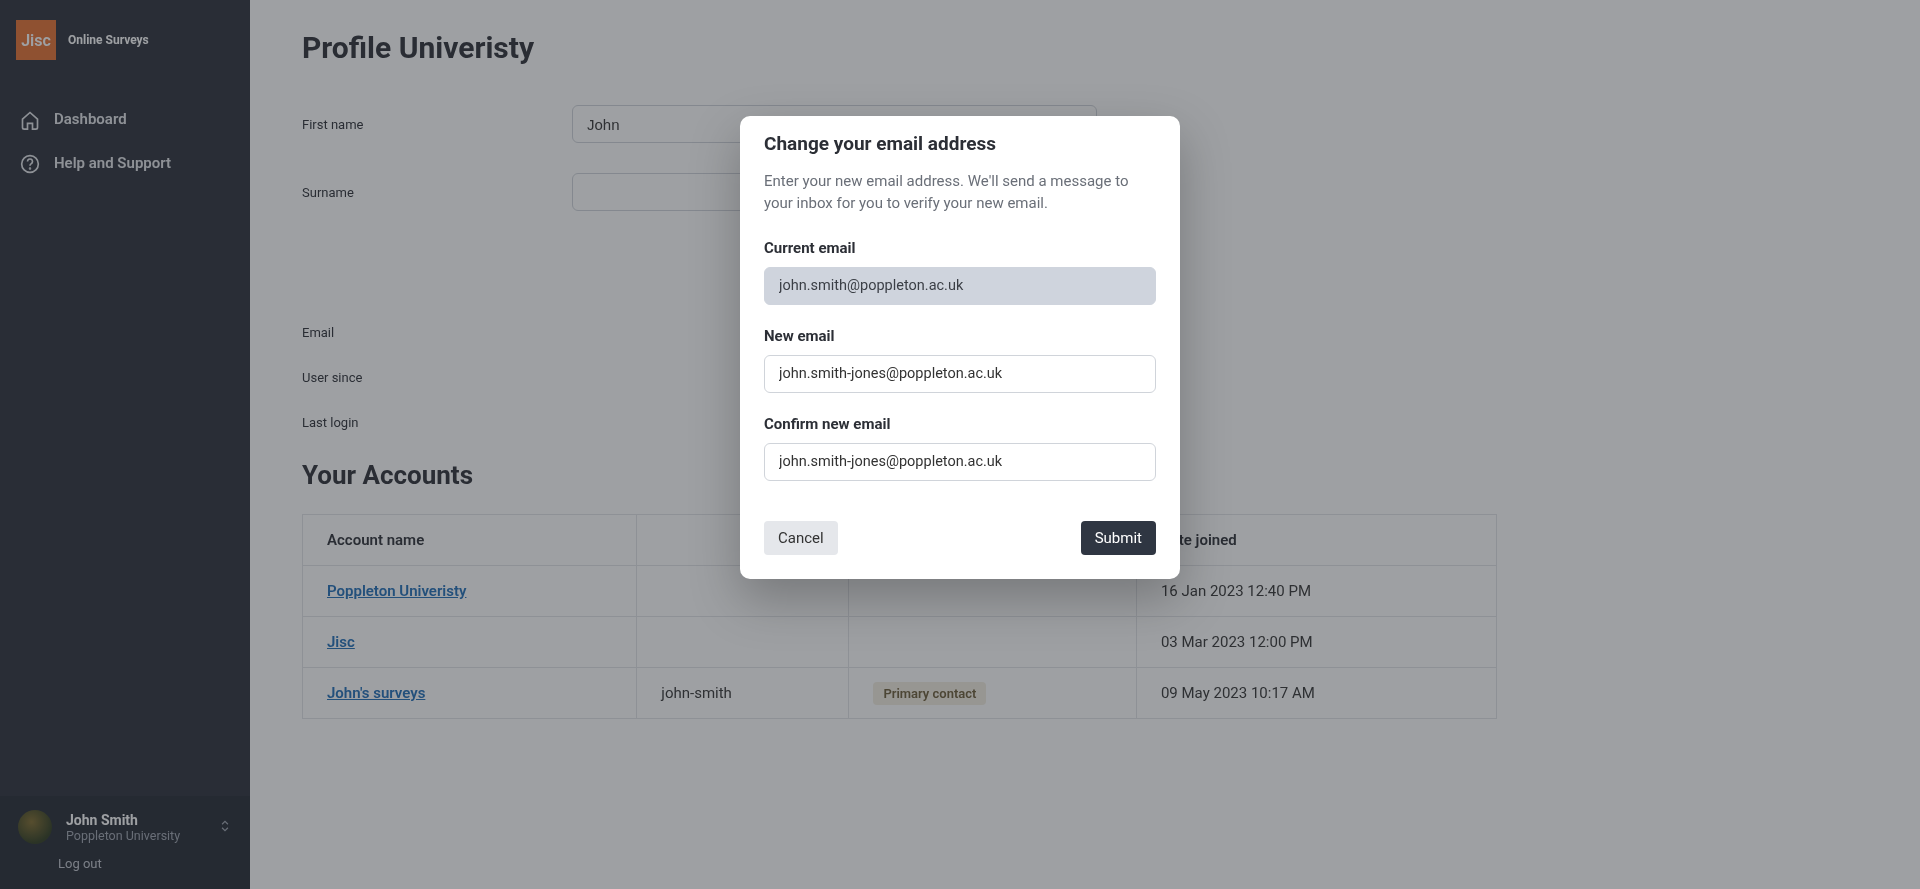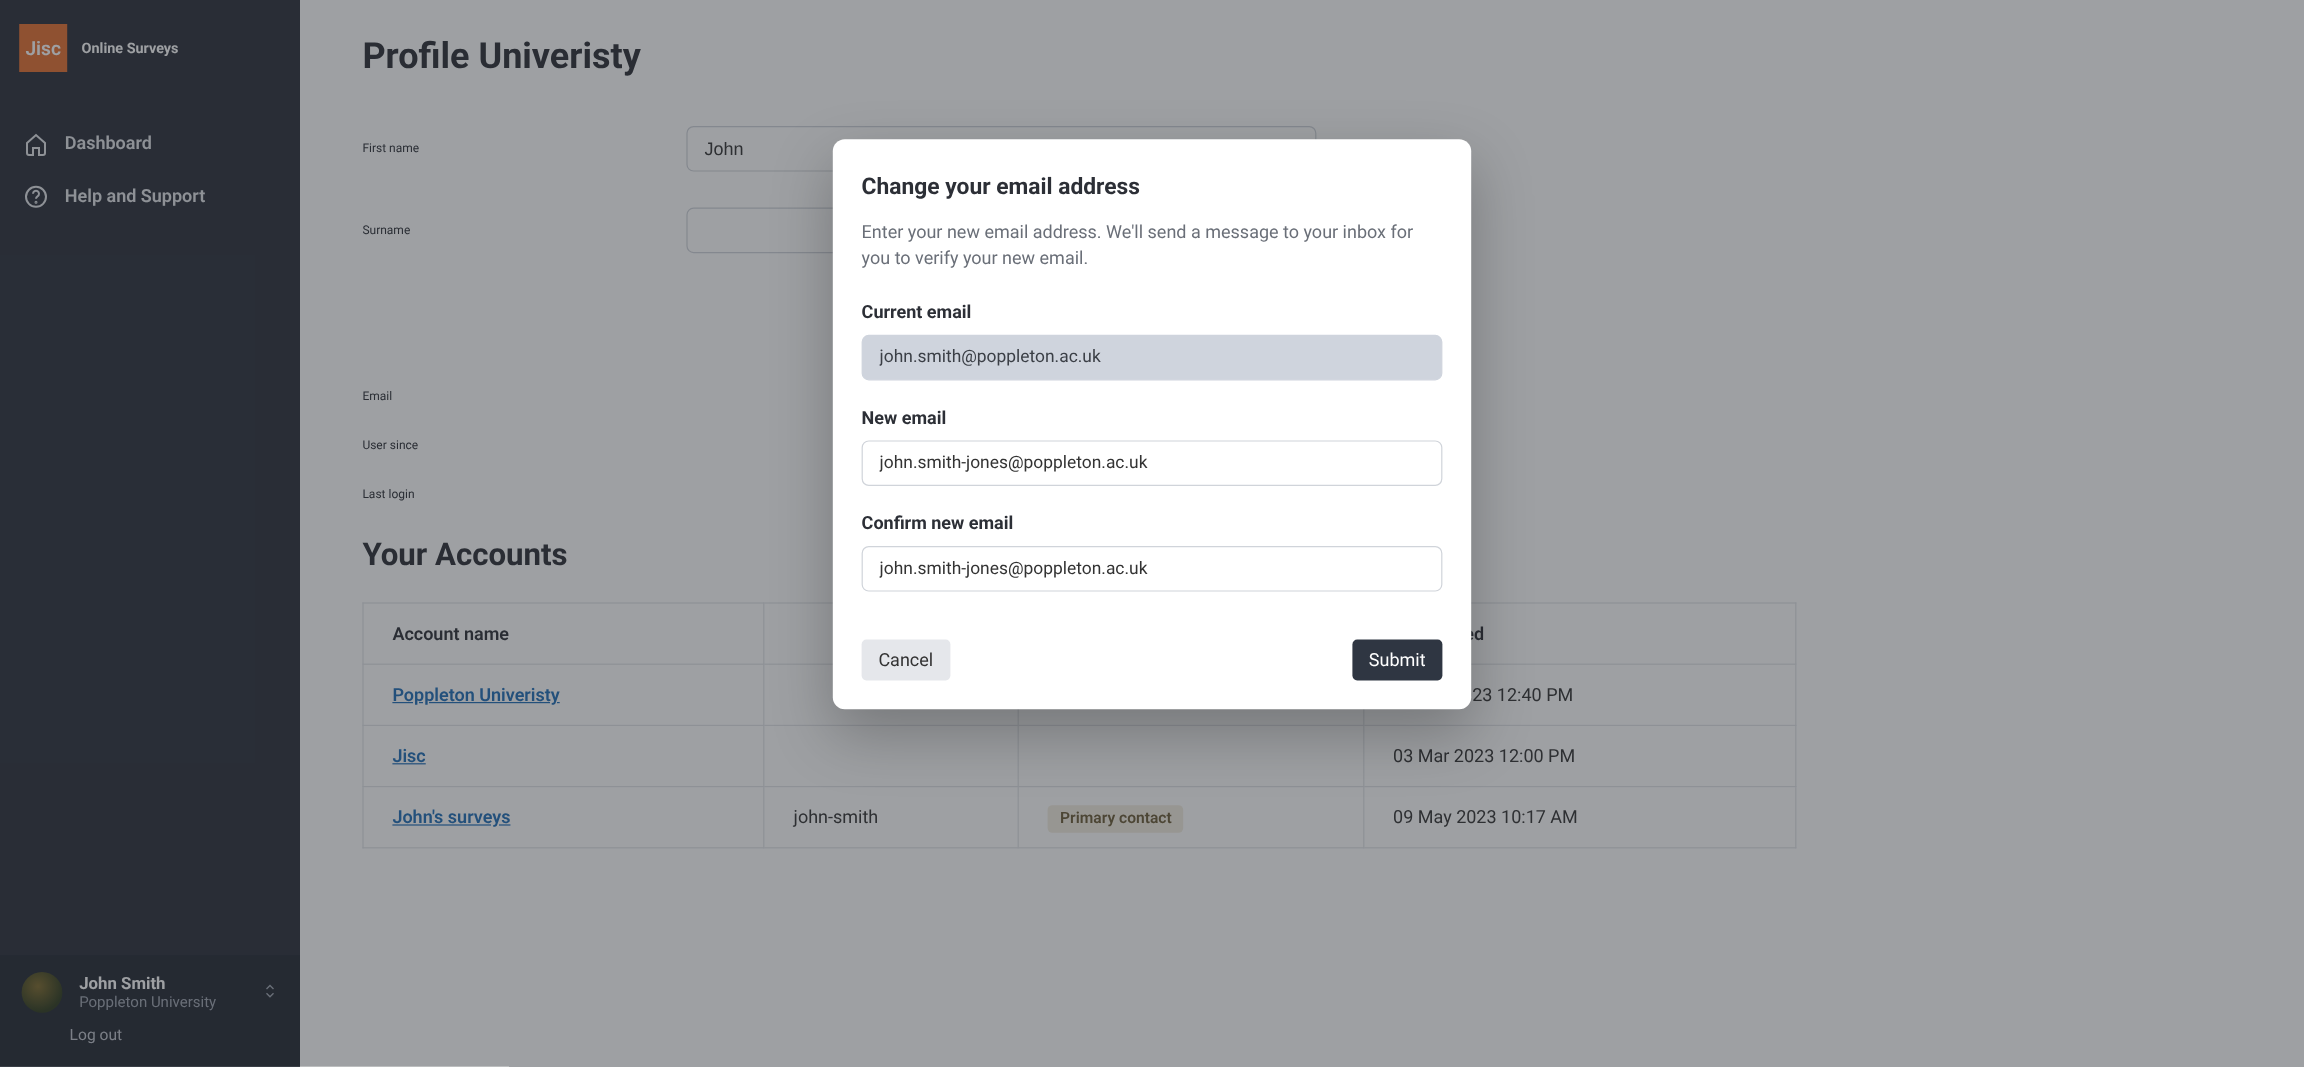--- a/index.html
+++ b/index.html
@@ -117,21 +117,21 @@
       color: #2c2f36;
       margin-bottom: 40px;
     }
     .form-row {
       display: flex;
       align-items: center;
       margin-bottom: 30px;
     }
     .form-label-col {
       width: 270px;
-      font-size: 10px;
+      font-size: 13px;
       color: #2c2f36;
     }
     .form-input {
       width: 525px;
       height: 38px;
       border: 1px solid #d0d4da;
       border-radius: 6px;
       padding: 0 14px;
       font-size: 15px;
       color: #333;
@@ -183,24 +183,24 @@
       position: absolute;
       inset: 0;
       background: rgba(40,44,52,0.45);
       display: flex;
       align-items: flex-start;
       justify-content: center;
       padding-top: 116px;
     }
     .modal {
       background: #fff;
-      width: 532px;
+      width: 440px;
       border-radius: 10px;
       box-shadow: 0 20px 50px rgba(0,0,0,0.25);
-      padding: 28px 24px 24px;
+      padding: 16px 24px 24px;
     }
     .modal-title {
       font-size: 19px;
       font-weight: 700;
       color: #2c2f36;
       margin-bottom: 16px;
     }
     .modal-desc {
       font-size: 15px;
       color: #6a6f78;

